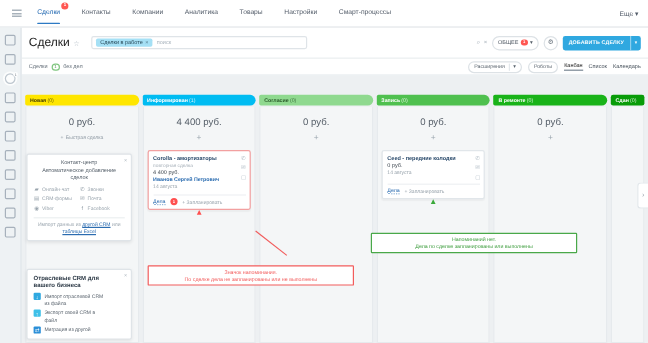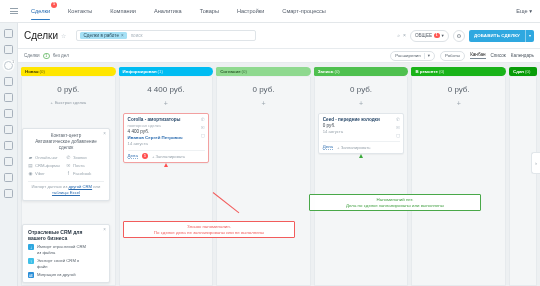--- a/index.html
+++ b/index.html
@@ -112,21 +112,21 @@
   .pillbtn {
     display:flex; align-items:center; gap:3px; border:1px solid #dde2e6; border-radius:8px;
     height:10px; padding:0 4px; font-size:4.4px; color:#5a646e; background:#fff;
   }
   .pillbtn .vsep { width:1px; height:6px; background:#e2e7eb; }
   .viewlink { font-size:4.6px; color:#4a545e; }
   .viewlink.active { color:#222; border-bottom:1px solid #7b8894; padding-bottom:1px; }
 
   
   .board {
-    margin-left:18px; padding:4px 3px 0 3px; display:flex; gap:3px;
+    margin-left:18px; padding:16px 3px 0 3px; display:flex; gap:3px;
     height:calc(286px - 23px - 26px - 14px);
   }
   .col { flex:1 1 0; min-width:0; display:flex; flex-direction:column; }
   .colhead {
     height:9px; border-radius:2px 6px 6px 2px; display:flex; align-items:center;
     padding-left:4px; font-size:4.4px; font-weight:bold; position:relative;
   }
   .colhead .cnt { font-weight:normal; margin-left:1px; opacity:.8; }
   .colbody {
     flex:1; background:#f4f6f7; border-left:1px solid #e6eaed; border-right:1px solid #e6eaed;

